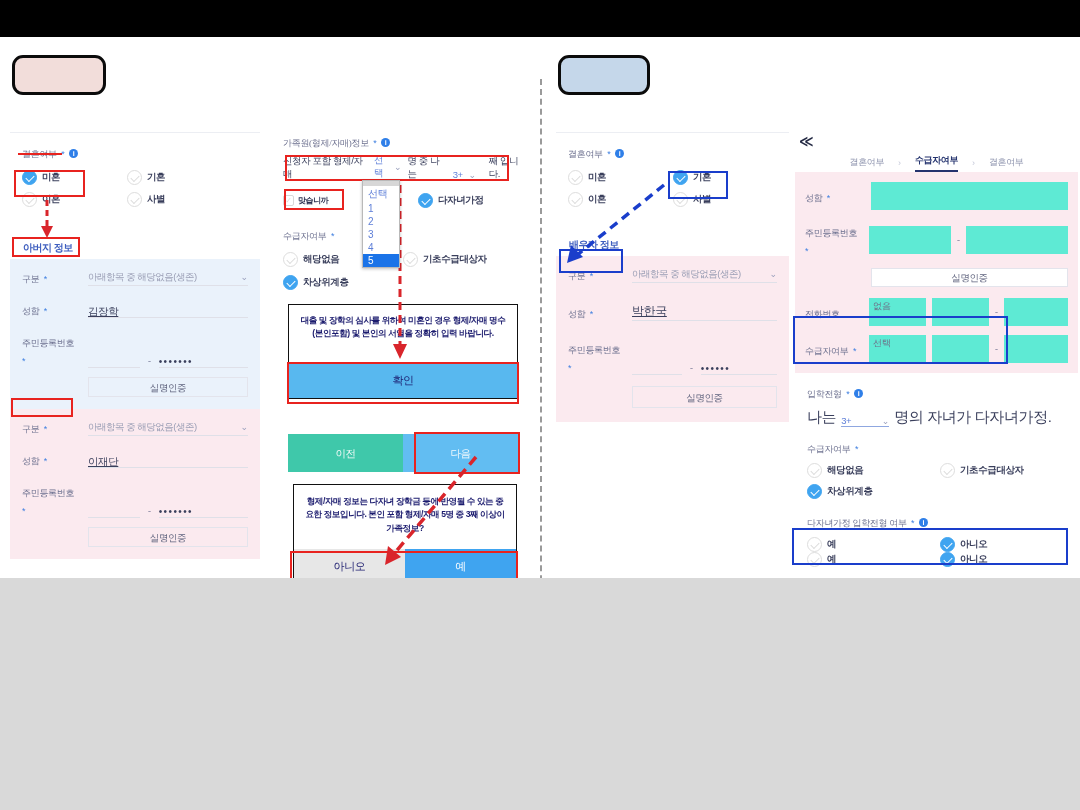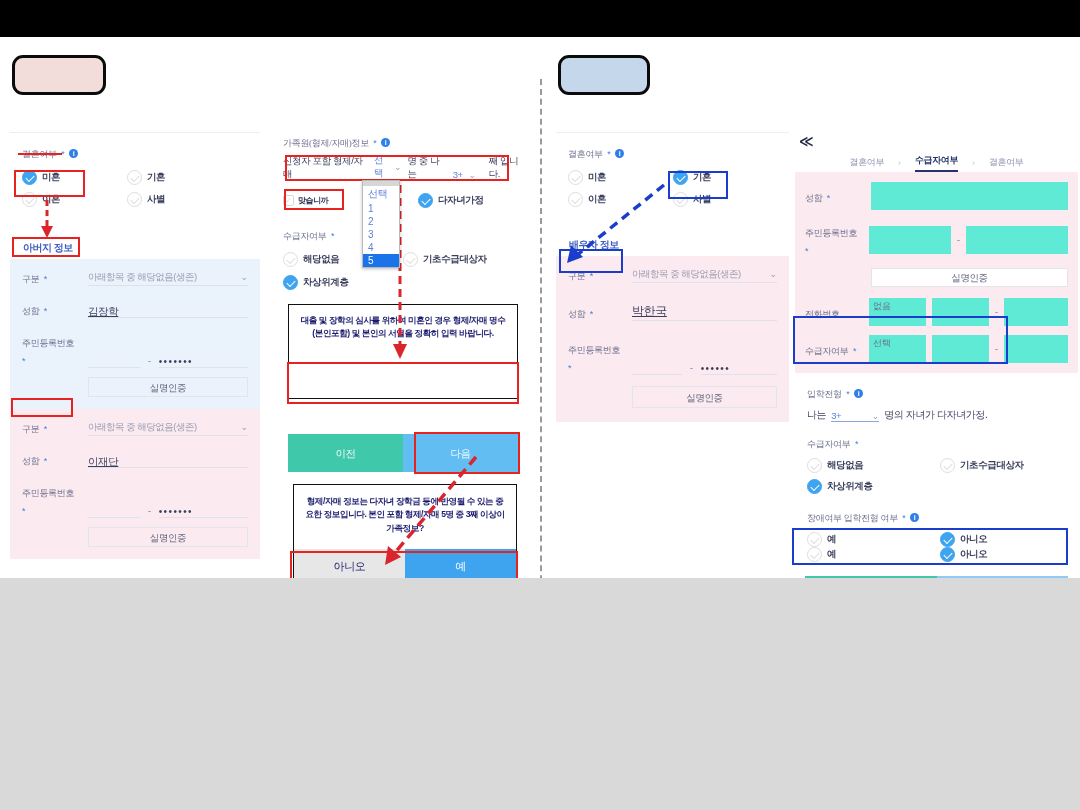--- a/index.html
+++ b/index.html
@@ -124,21 +124,21 @@
   .p4-head { position:relative; height:18px; }
   .p4-title { font-size:10px; color:#2c3350; font-weight:bold; letter-spacing:-.4px; text-align:center; }
   .dbl-chev { position:absolute; left:4px; top:-1px; font-size:14px; color:#242a44; font-weight:bold; line-height:1; }
   .tabs { display:flex; align-items:center; justify-content:center; gap:14px; height:19px; }
   .tab { font-size:9px; color:#8d93ad; letter-spacing:-.4px; }
   .tab.active { color:#24336e; font-weight:bold; border-bottom:2px solid #24336e; padding-bottom:3px; }
   .tabsep { color:#c3c7d8; font-size:9px; }
   .p4-body { background:#fbeaef; padding:6px 10px 10px 10px; }
   .grayfill { background:#5eead4; height:28px; }
   .p4-white { background:#fff; padding:8px 10px 4px 10px; }
-  .childline { font-size:10px; color:#3a3f5c; letter-spacing:-.4px; }
+  .childline { font-size:15px; color:#3a3f5c; letter-spacing:-.4px; }
 </style>
 </head>
 <body>
 
 <div class="topbar"></div>
 <div class="stage">
 
   <div class="divider"></div>
 
   <div class="chip pink" style="left:12px; top:18px; width:94px; height:40px;"></div>
@@ -327,20 +327,21 @@
     <div class="opt">선택</div>
     <div class="opt">1</div>
     <div class="opt">2</div>
     <div class="opt">3</div>
     <div class="opt">4</div>
     <div class="opt sel">5</div>
   </div>
 
   <div class="modal" style="left:288px; top:267px; width:230px; height:95px;">
     <div class="modal-txt">대출 및 장학의 심사를 위하여 미혼인 경우 형제/자매 명수(본인포함) 및 본인의 서열을 정확히 입력 바랍니다.</div>
+    <div style="position:absolute; left:0; bottom:0; width:100%; height:36px; background:#58b8ef; line-height:36px;" class="modal-btn">확인</div>
   </div>
 
   <div style="position:absolute; left:288px; top:397px; width:230px; height:38px; display:flex;">
     <div class="navbtn prev" style="flex:1; line-height:38px;">이전</div>
     <div class="navbtn next" style="flex:1; line-height:38px;">다음</div>
   </div>
 
   <div class="modal" style="left:293px; top:447px; width:224px; height:100px;">
     <div class="modal-txt" style="padding:10px 10px 6px 10px;">형제/자매 정보는 다자녀 장학금 등에 반영될 수 있는 중요한 정보입니다. 본인 포함 형제/자매 5명 중 3째 이상이 가족정보?</div>
     <div style="position:absolute; left:0; bottom:0; width:100%; height:34px; display:flex;">
@@ -525,21 +526,21 @@
           <span class="radio"></span>
           <span class="radio-txt">기초수급대상자</span>
         </div>
       </div>
       <div class="radio-row" style="margin:6px 0 0 2px;">
         <span class="radio on"></span>
         <span class="radio-txt">차상위계층</span>
       </div>
 
       <div style="margin:13px 0 7px 2px;">
-        <span class="lbl">장애여부 입학전형 여부</span>
+        <span class="lbl">다자녀가정 입학전형 여부</span>
         <span class="req">*</span>
         <span class="info-dot">i</span>
       </div>
       <div style="display:flex; margin-left:2px;">
         <div class="radio-row" style="width:133px;">
           <span class="radio"></span>
           <span class="radio-txt">예</span>
         </div>
         <div class="radio-row">
           <span class="radio on"></span>

